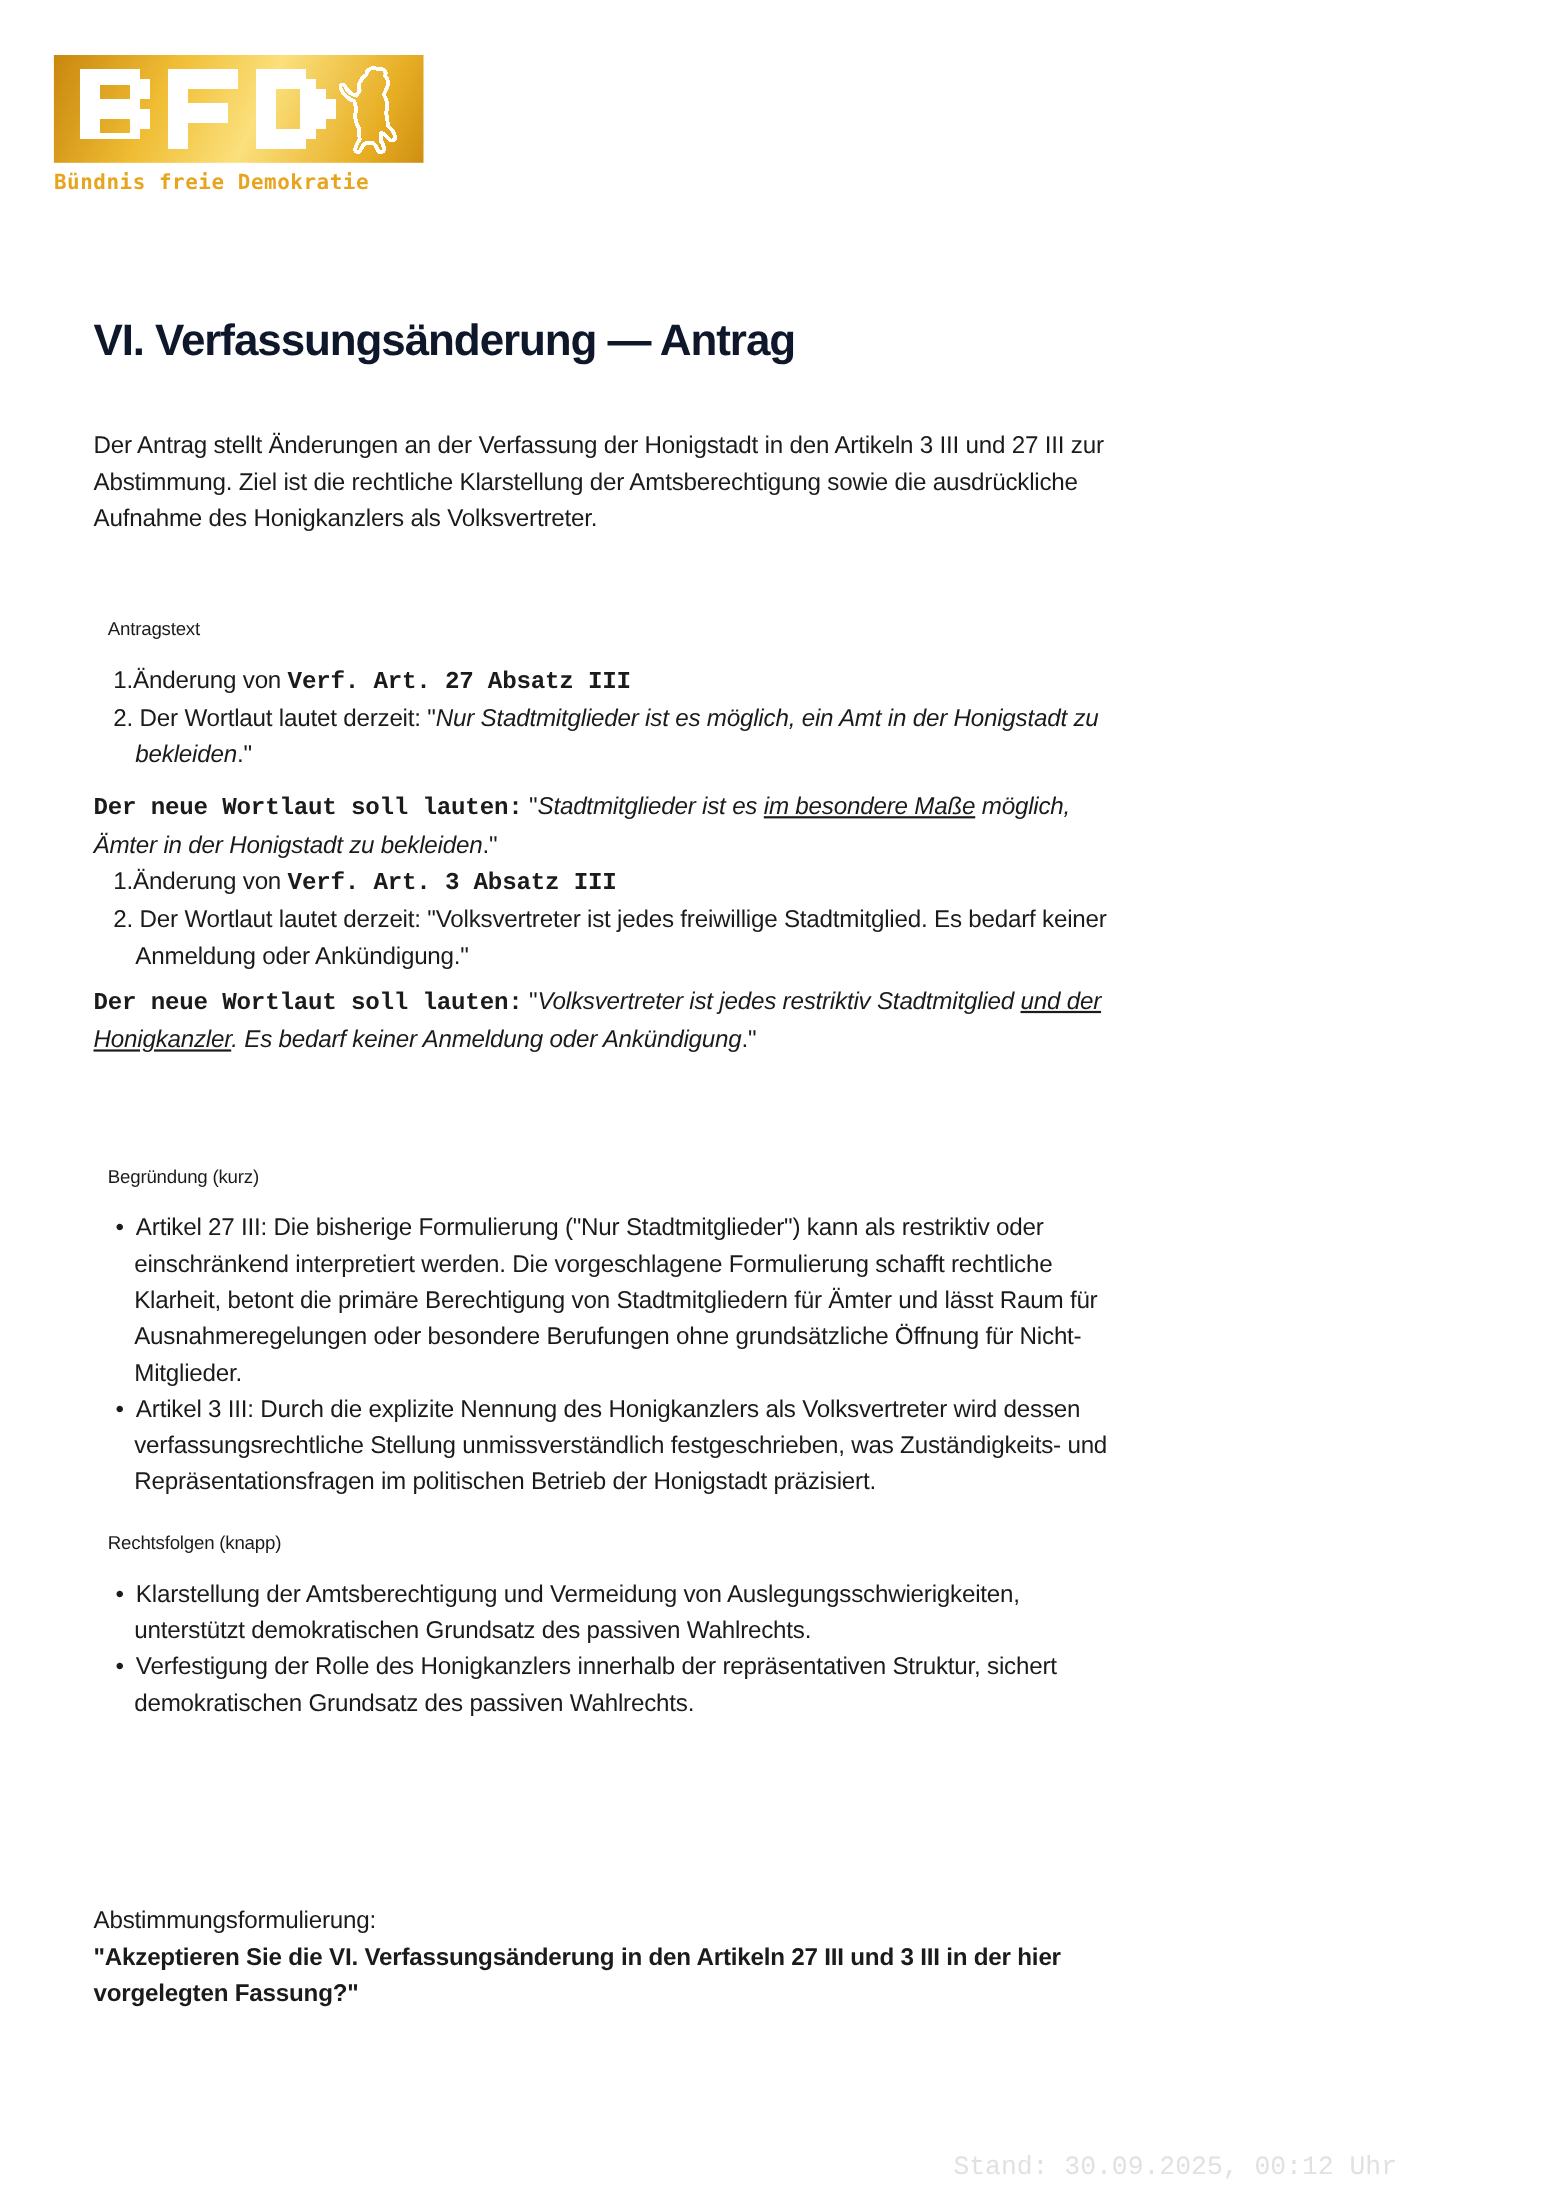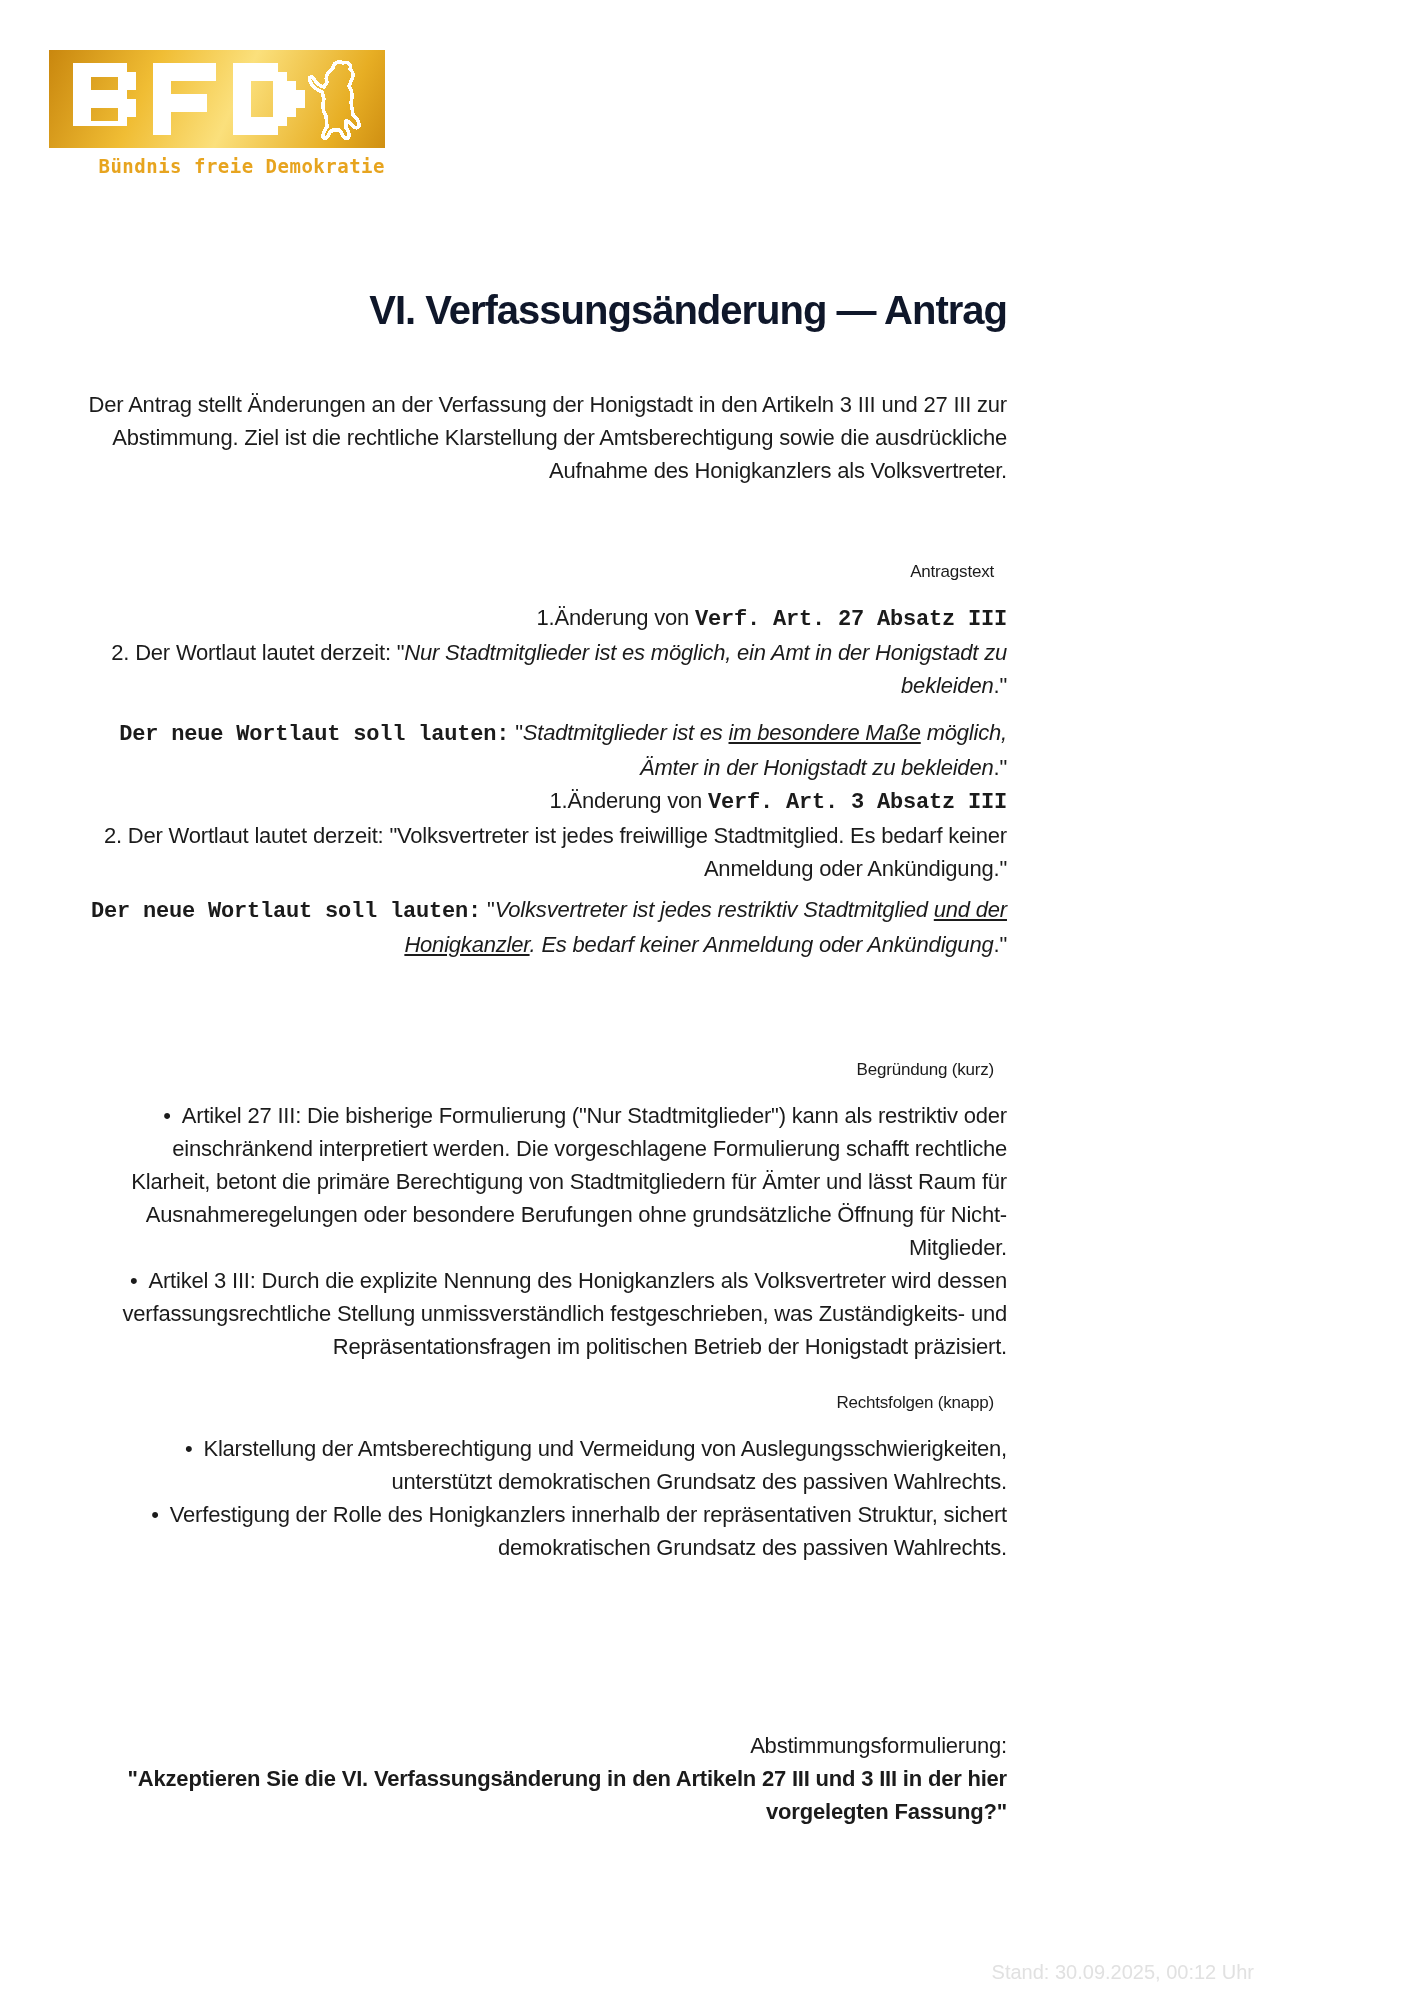--- a/index.html
+++ b/index.html
@@ -4,21 +4,20 @@
 <style>
   html,body{margin:0;padding:0;background:#ffffff;}
   .page{
     position:relative;
     width:1294px;
     height:2000px;
     background:#ffffff;
     font-family:"Liberation Sans",sans-serif;
     color:#1b1b1b;
     overflow:hidden;
-    text-align:right;
   }
   
   .logo-block{position:absolute;left:49px;top:50px;}
   .logo-badge{
     width:336px;height:98px;
     background:linear-gradient(115deg,#c9870e 0%,#f0bd34 30%,#fbe07c 55%,#e7ae24 85%,#cf8f12 100%);
     display:block;
   }
   .logo-badge svg{display:block;}
   .logo-subtitle{
@@ -53,22 +52,22 @@
   .new-wording-1{margin-top:14px;}
   .list-2{margin-top:53px;}
   .new-wording-2{margin-top:8px;}
   .vote-label{margin-top:165px;}
   .vote-question{font-weight:bold;margin:0;}
   b,.bold{font-weight:bold;font-family:Liberation Mono, monospace;}
   i,.it{font-style:italic;}
   .u{text-decoration:underline;}
   
   .footer-stand{
-    position:absolute;right:40px;bottom:16px;
-    font-size:20px;color:#e1e1e1;letter-spacing:0;
+    position:absolute;right:24px;bottom:16px;
+    font-size:24px;color:#e1e1e1;letter-spacing:0;font-family:Liberation Mono, monospace;
   }
 </style>
 </head>
 <body>
 
 <div class="page">
 
   <div class="logo-block">
     <span class="sr-only">BFD</span>
     <div class="logo-badge">

